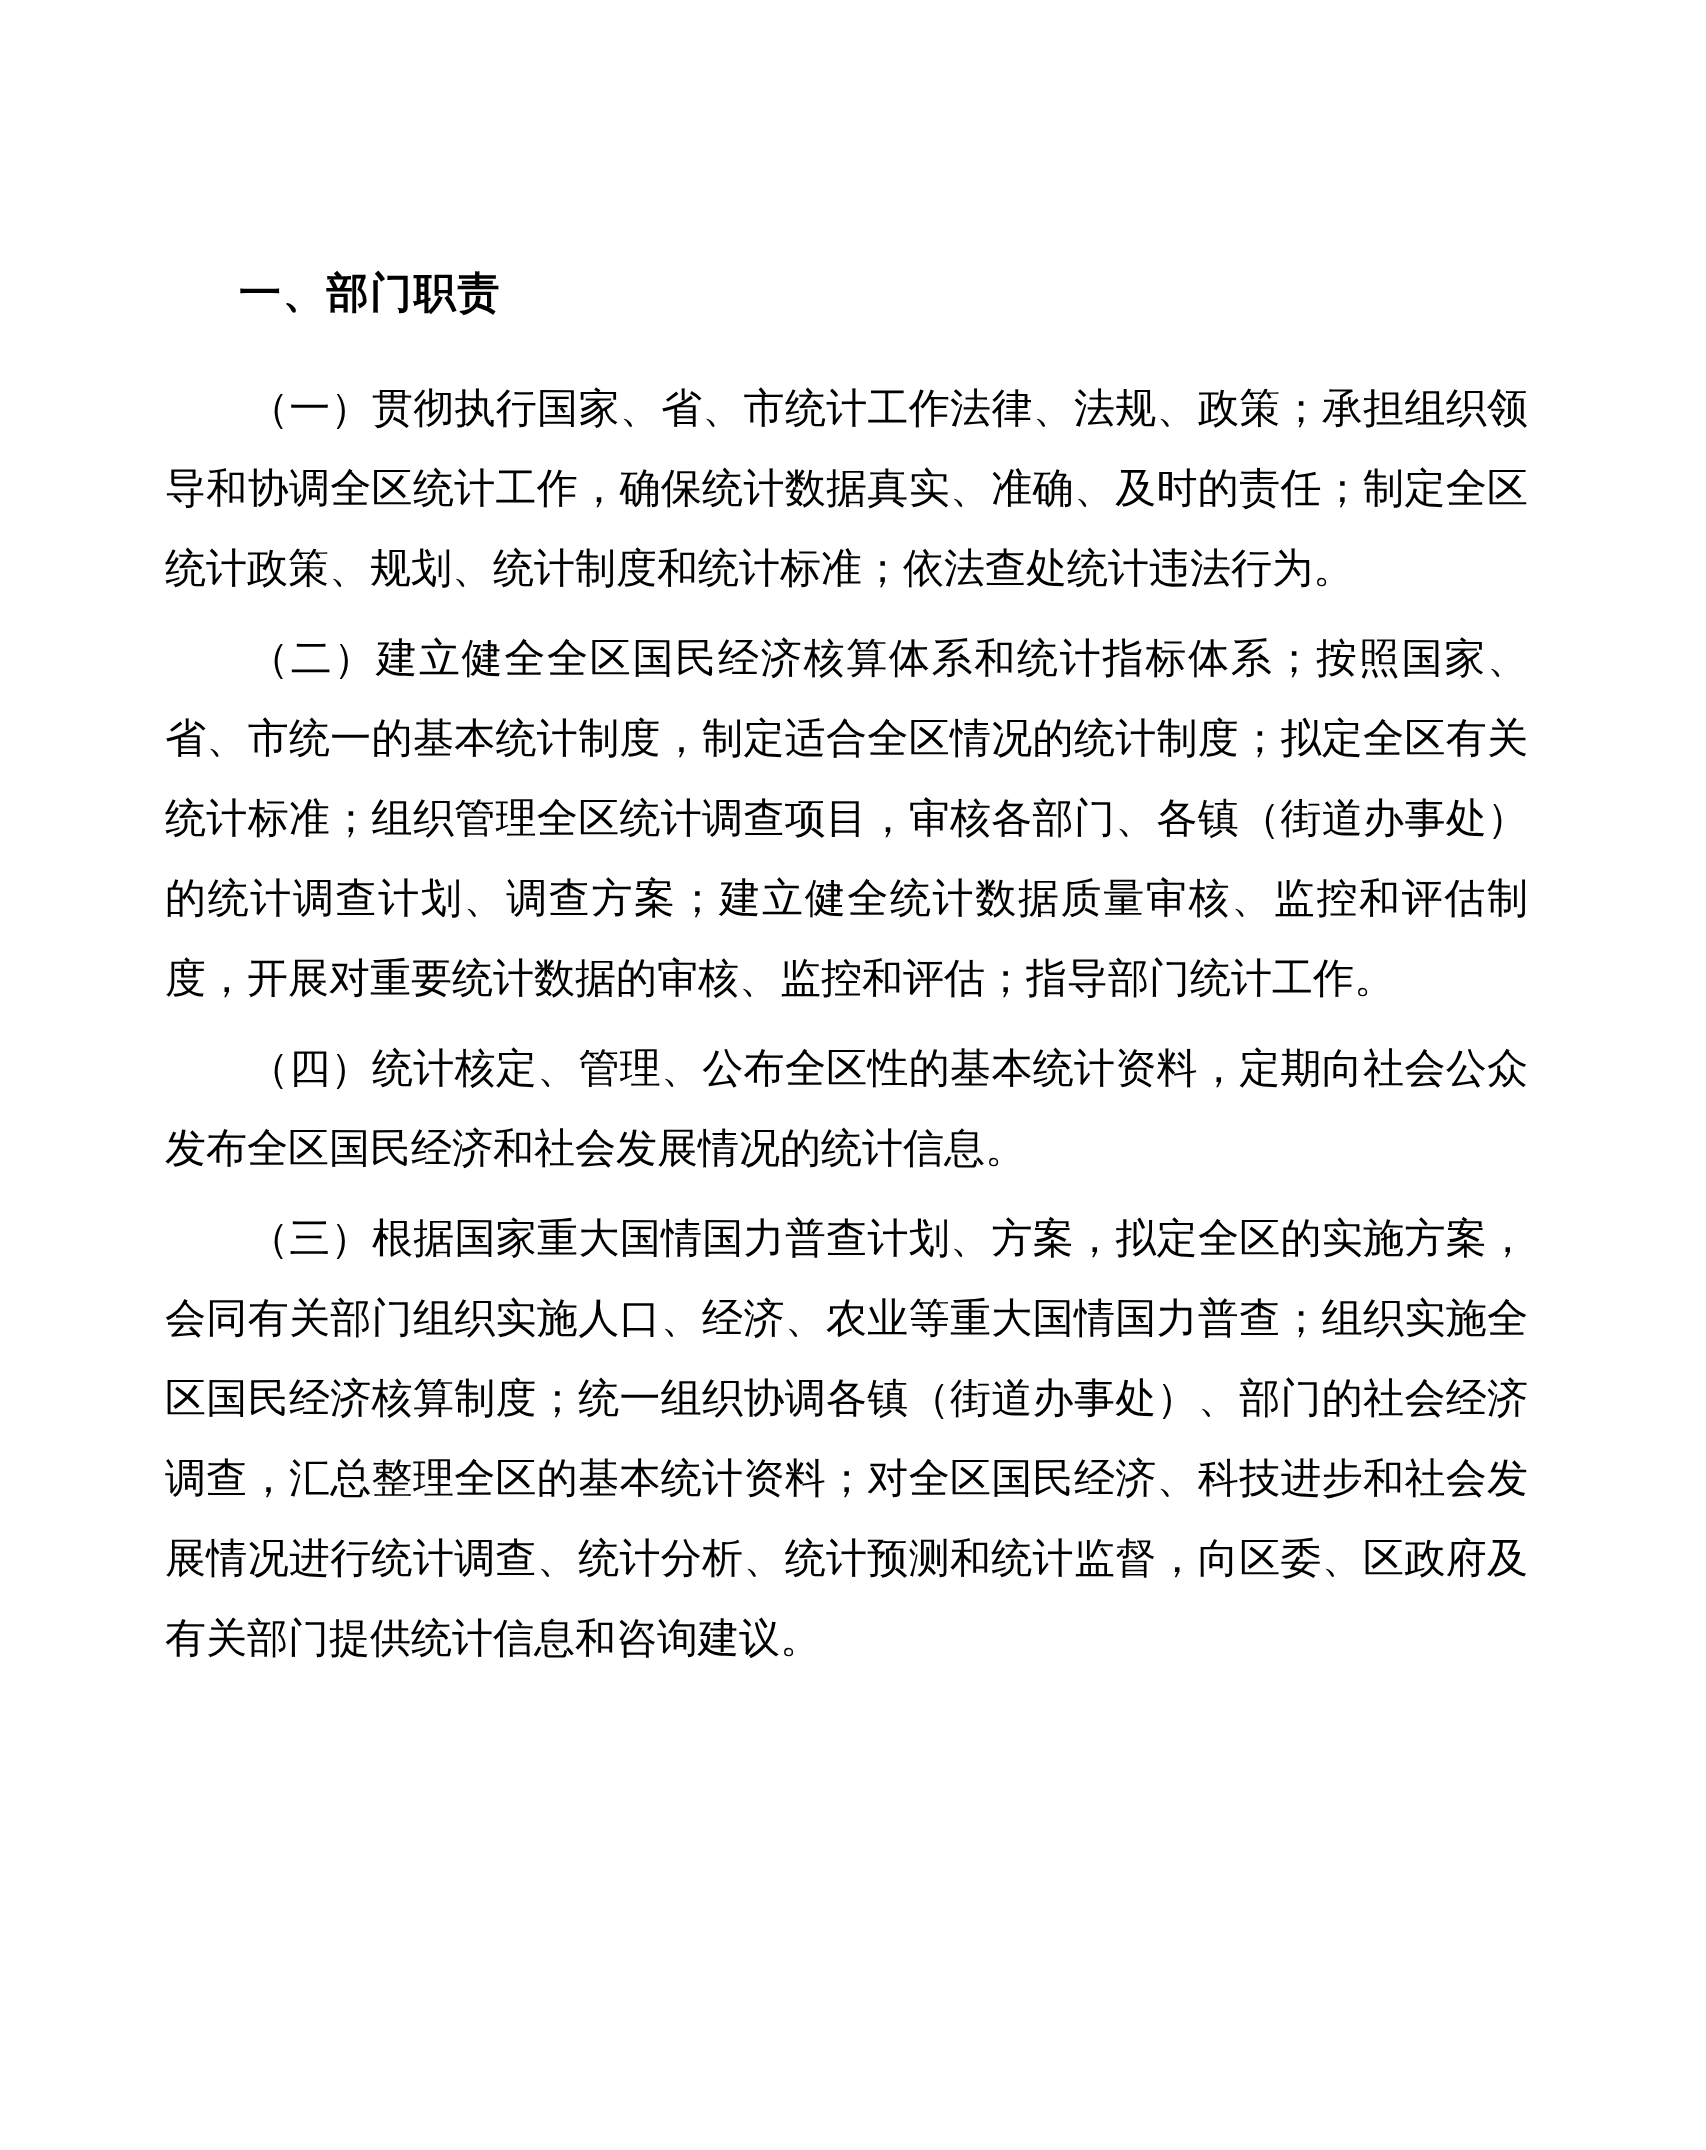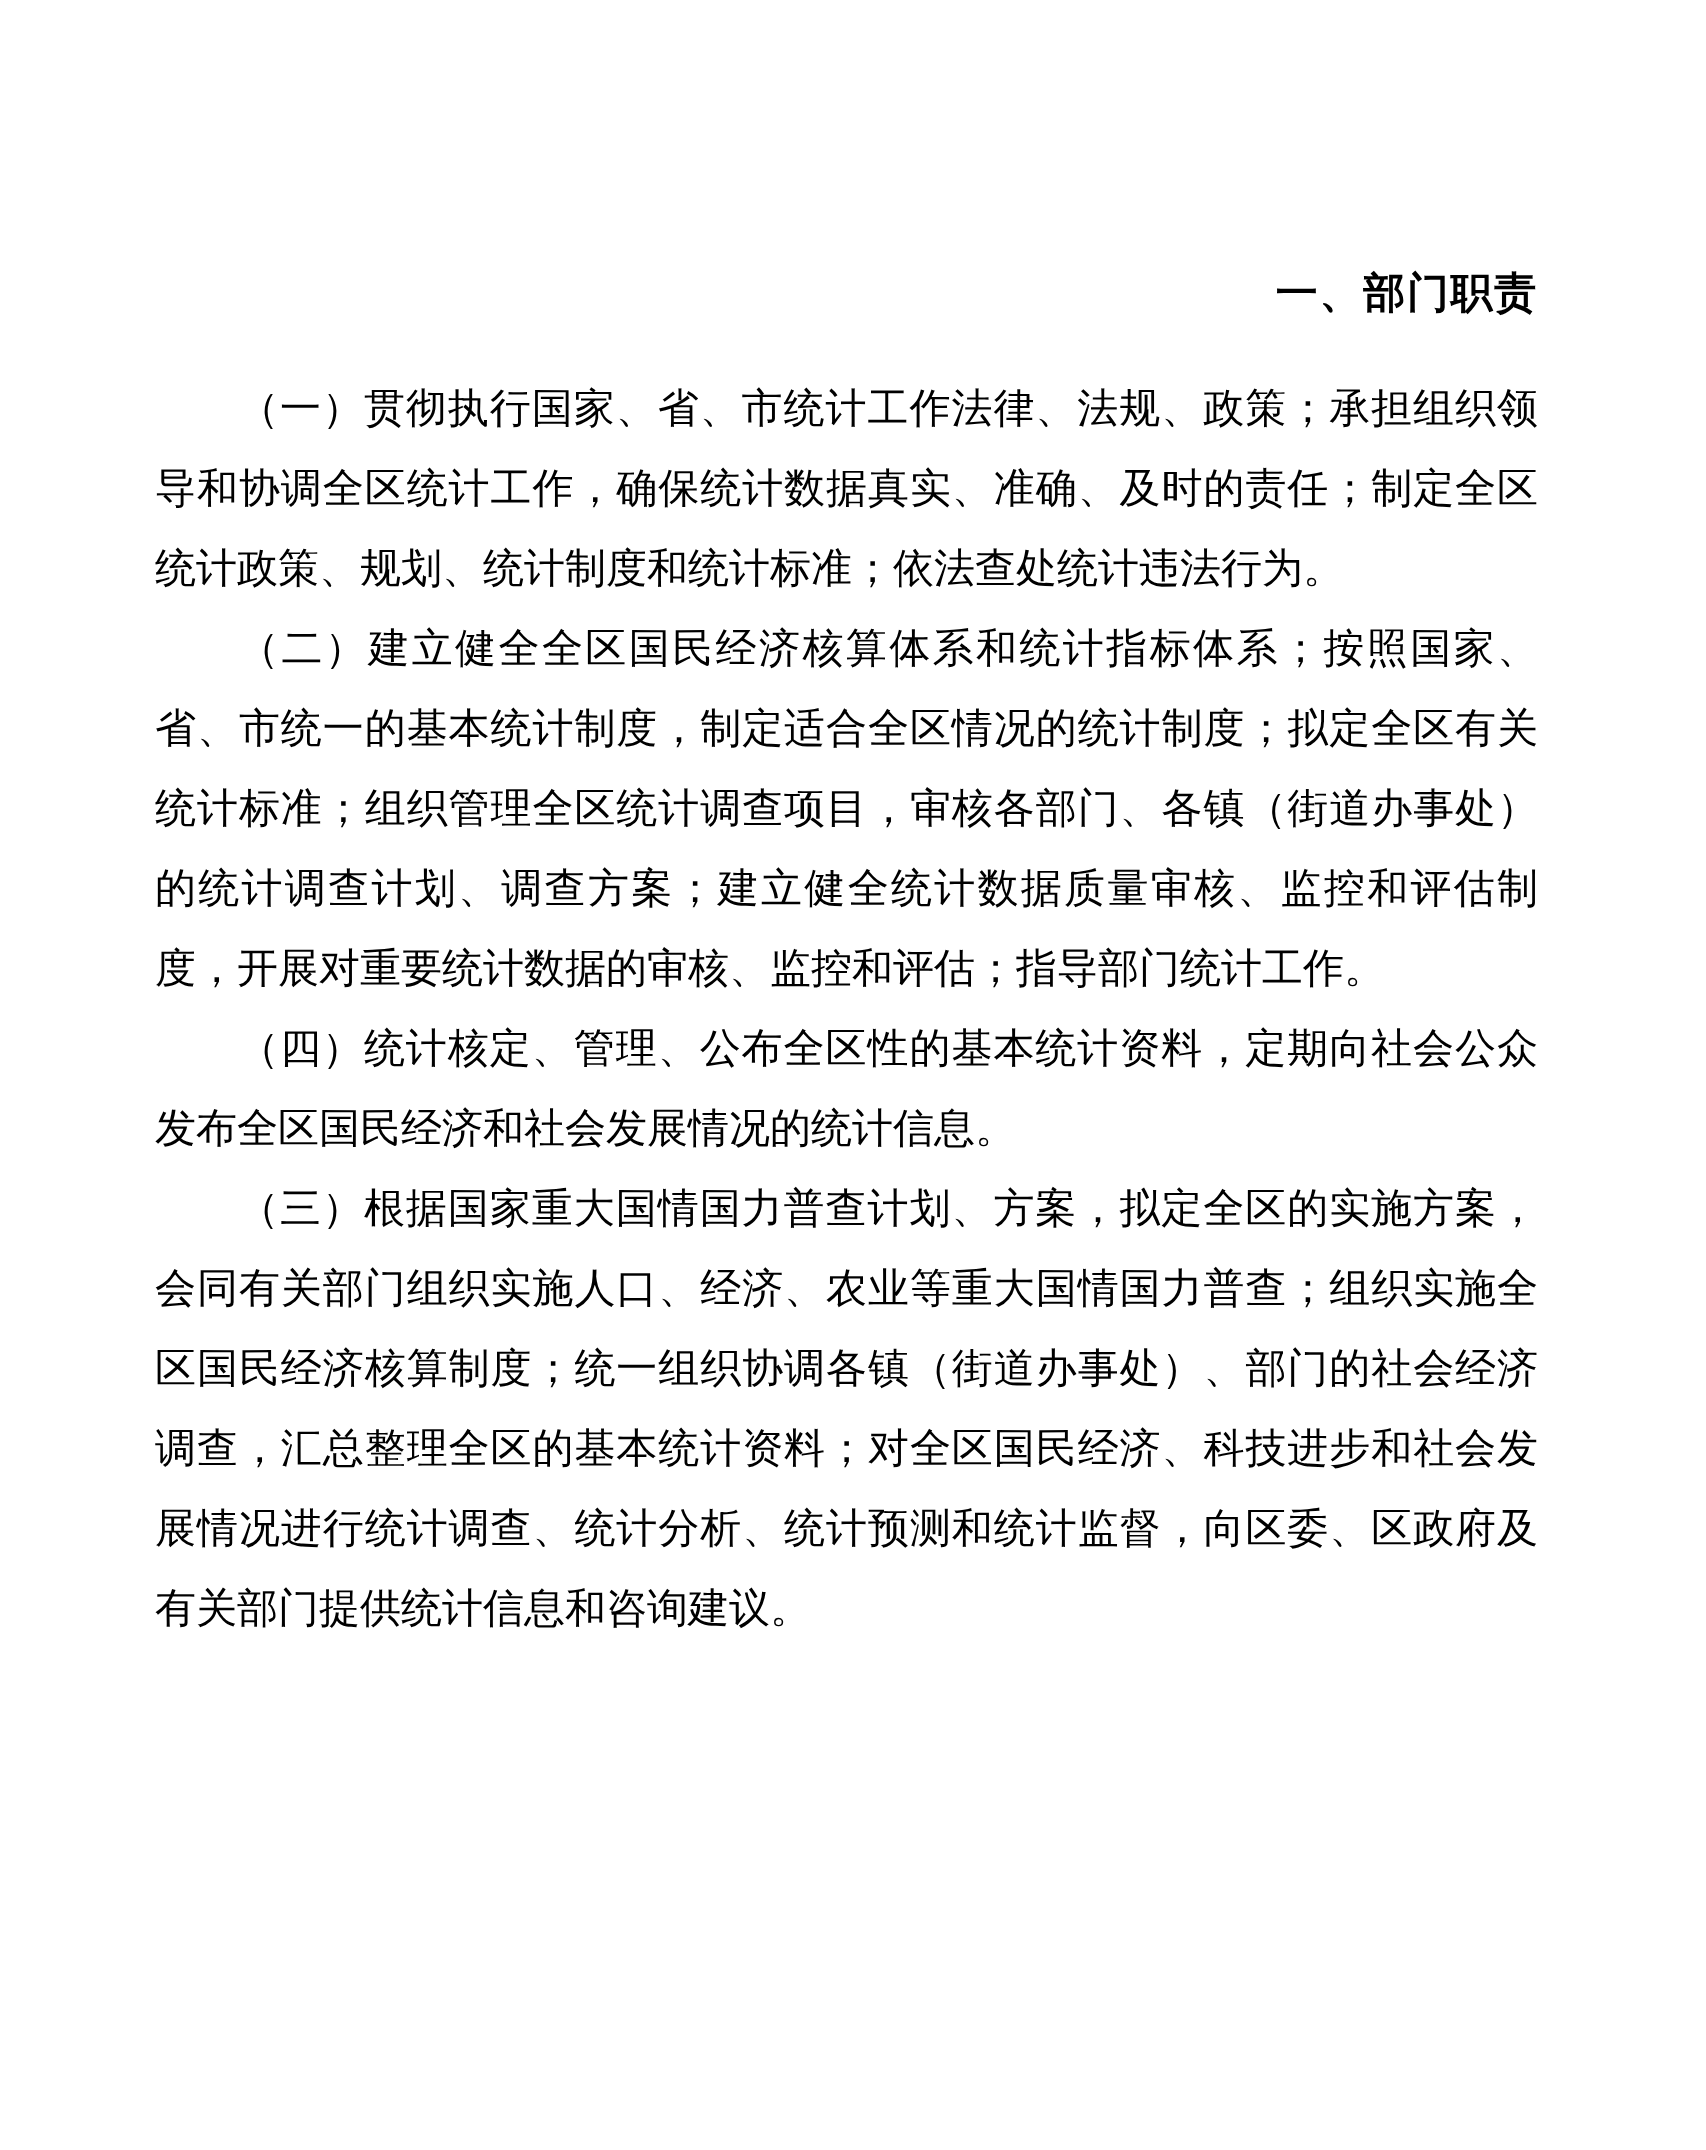--- a/index.html
+++ b/index.html
@@ -25,24 +25,23 @@
   .doc-heading {
     margin: 0 0 35px 0;
     font-size: 42px;
     font-weight: bold;
     line-height: 80px;
     text-indent: 84px;
     letter-spacing: 1.7px;
     font-style: italic;
     font-style: oblique 10deg;
     white-space: nowrap;
-    text-align: right;
   }
   .doc-para {
-    margin: 0;
+    margin: 10px;
     font-size: 41px;
     line-height: 80px;
     text-indent: 83px;
     text-align: justify;
     text-justify: inter-ideograph;
     font-style: italic;
     font-style: oblique 10deg;
     word-break: break-all;
     overflow-wrap: anywhere;
   }

